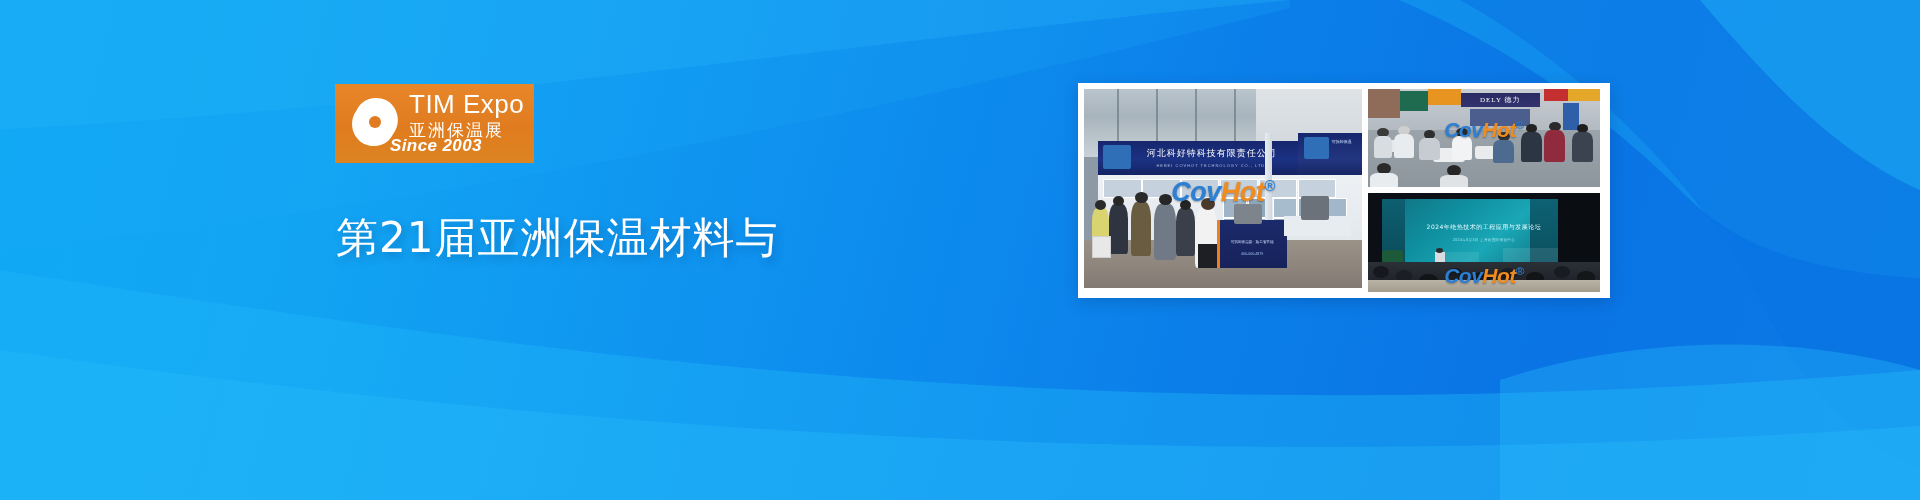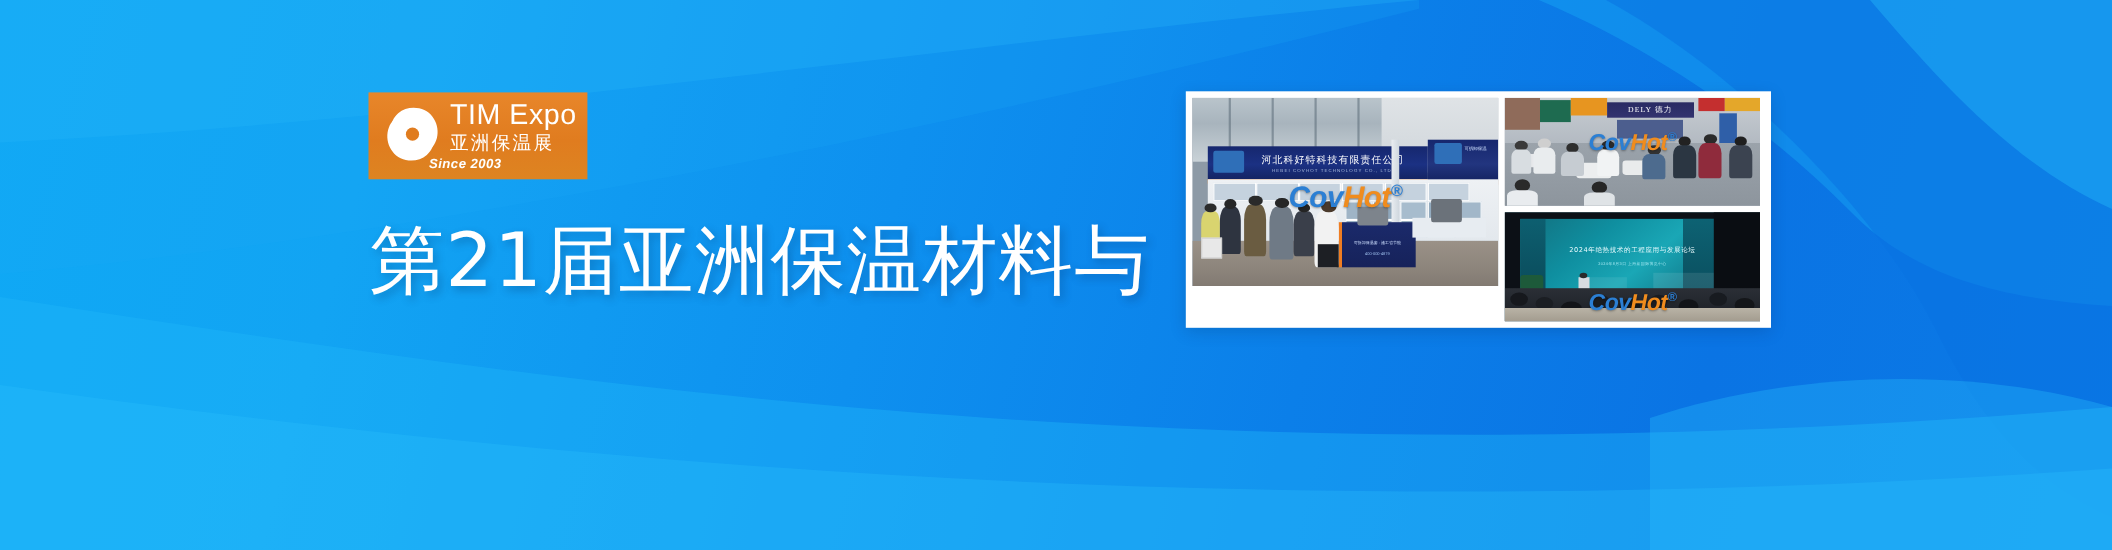--- a/index.html
+++ b/index.html
@@ -33,34 +33,34 @@
   #logo-title{
     font-size:26px;letter-spacing:.5px;font-weight:400;color:#ffffff;
     font-family:"Liberation Sans","DejaVu Sans",sans-serif;
   }
   #logo-sub{
     font-size:17px;margin-top:5px;letter-spacing:2px;color:#ffffff;
     font-family:"DejaVu Sans","Liberation Sans",sans-serif;
   }
   #logo-since{
     position:absolute;left:55px;bottom:7px;color:#ffffff;
-    font-size:12px;font-style:italic;font-weight:bold;letter-spacing:.4px;
+    font-size:17px;font-style:italic;font-weight:bold;letter-spacing:.4px;
   }
 
   
   #kicker{
     position:absolute;left:617px;top:92px;
     color:#ffffff;font-size:36px;letter-spacing:3px;
     font-family:"DejaVu Sans","Liberation Sans",sans-serif;
     text-shadow:2px 3px 6px rgba(0,50,110,.28);
     white-space:nowrap;
   }
   #headline{
     position:absolute;left:336px;top:203px;
-    color:#ffffff;font-size:68px;line-height:70px;letter-spacing:1px;
+    color:#ffffff;font-size:42px;line-height:70px;letter-spacing:1px;
     font-family:"DejaVu Sans","Liberation Sans",sans-serif;
     font-weight:400;
     text-shadow:3px 4px 8px rgba(0,45,100,.30);
     white-space:nowrap;
   }
   #headline .ln{display:block;}
 
   
   #date-venue{
     position:absolute;left:1186px;top:396px;
@@ -70,21 +70,21 @@
     text-shadow:1px 2px 5px rgba(0,45,100,.25);
   }
 
   
   #collage{
     position:absolute;left:1078px;top:83px;width:532px;height:215px;
     background:#ffffff;padding:6px;box-sizing:border-box;
     box-shadow:0 4px 14px rgba(0,40,90,.22);
     display:flex;gap:6px;
   }
-  #photo-main{position:relative;width:278px;height:171px;overflow:hidden;background:#8d9aa6;}
+  #photo-main{position:relative;width:278px;height:199px;overflow:hidden;background:#8d9aa6;}
   #collage-right{display:flex;flex-direction:column;gap:6px;width:232px;}
   #photo-crowd{position:relative;width:232px;height:98px;overflow:hidden;background:#7f8b97;}
   #photo-forum{position:relative;width:232px;height:99px;overflow:hidden;background:#123a46;}
 
   .ph{position:absolute;inset:0;}
 
   
   .wm{
     position:absolute;left:0;right:0;text-align:center;
     font-weight:bold;font-style:italic;letter-spacing:-.5px;

